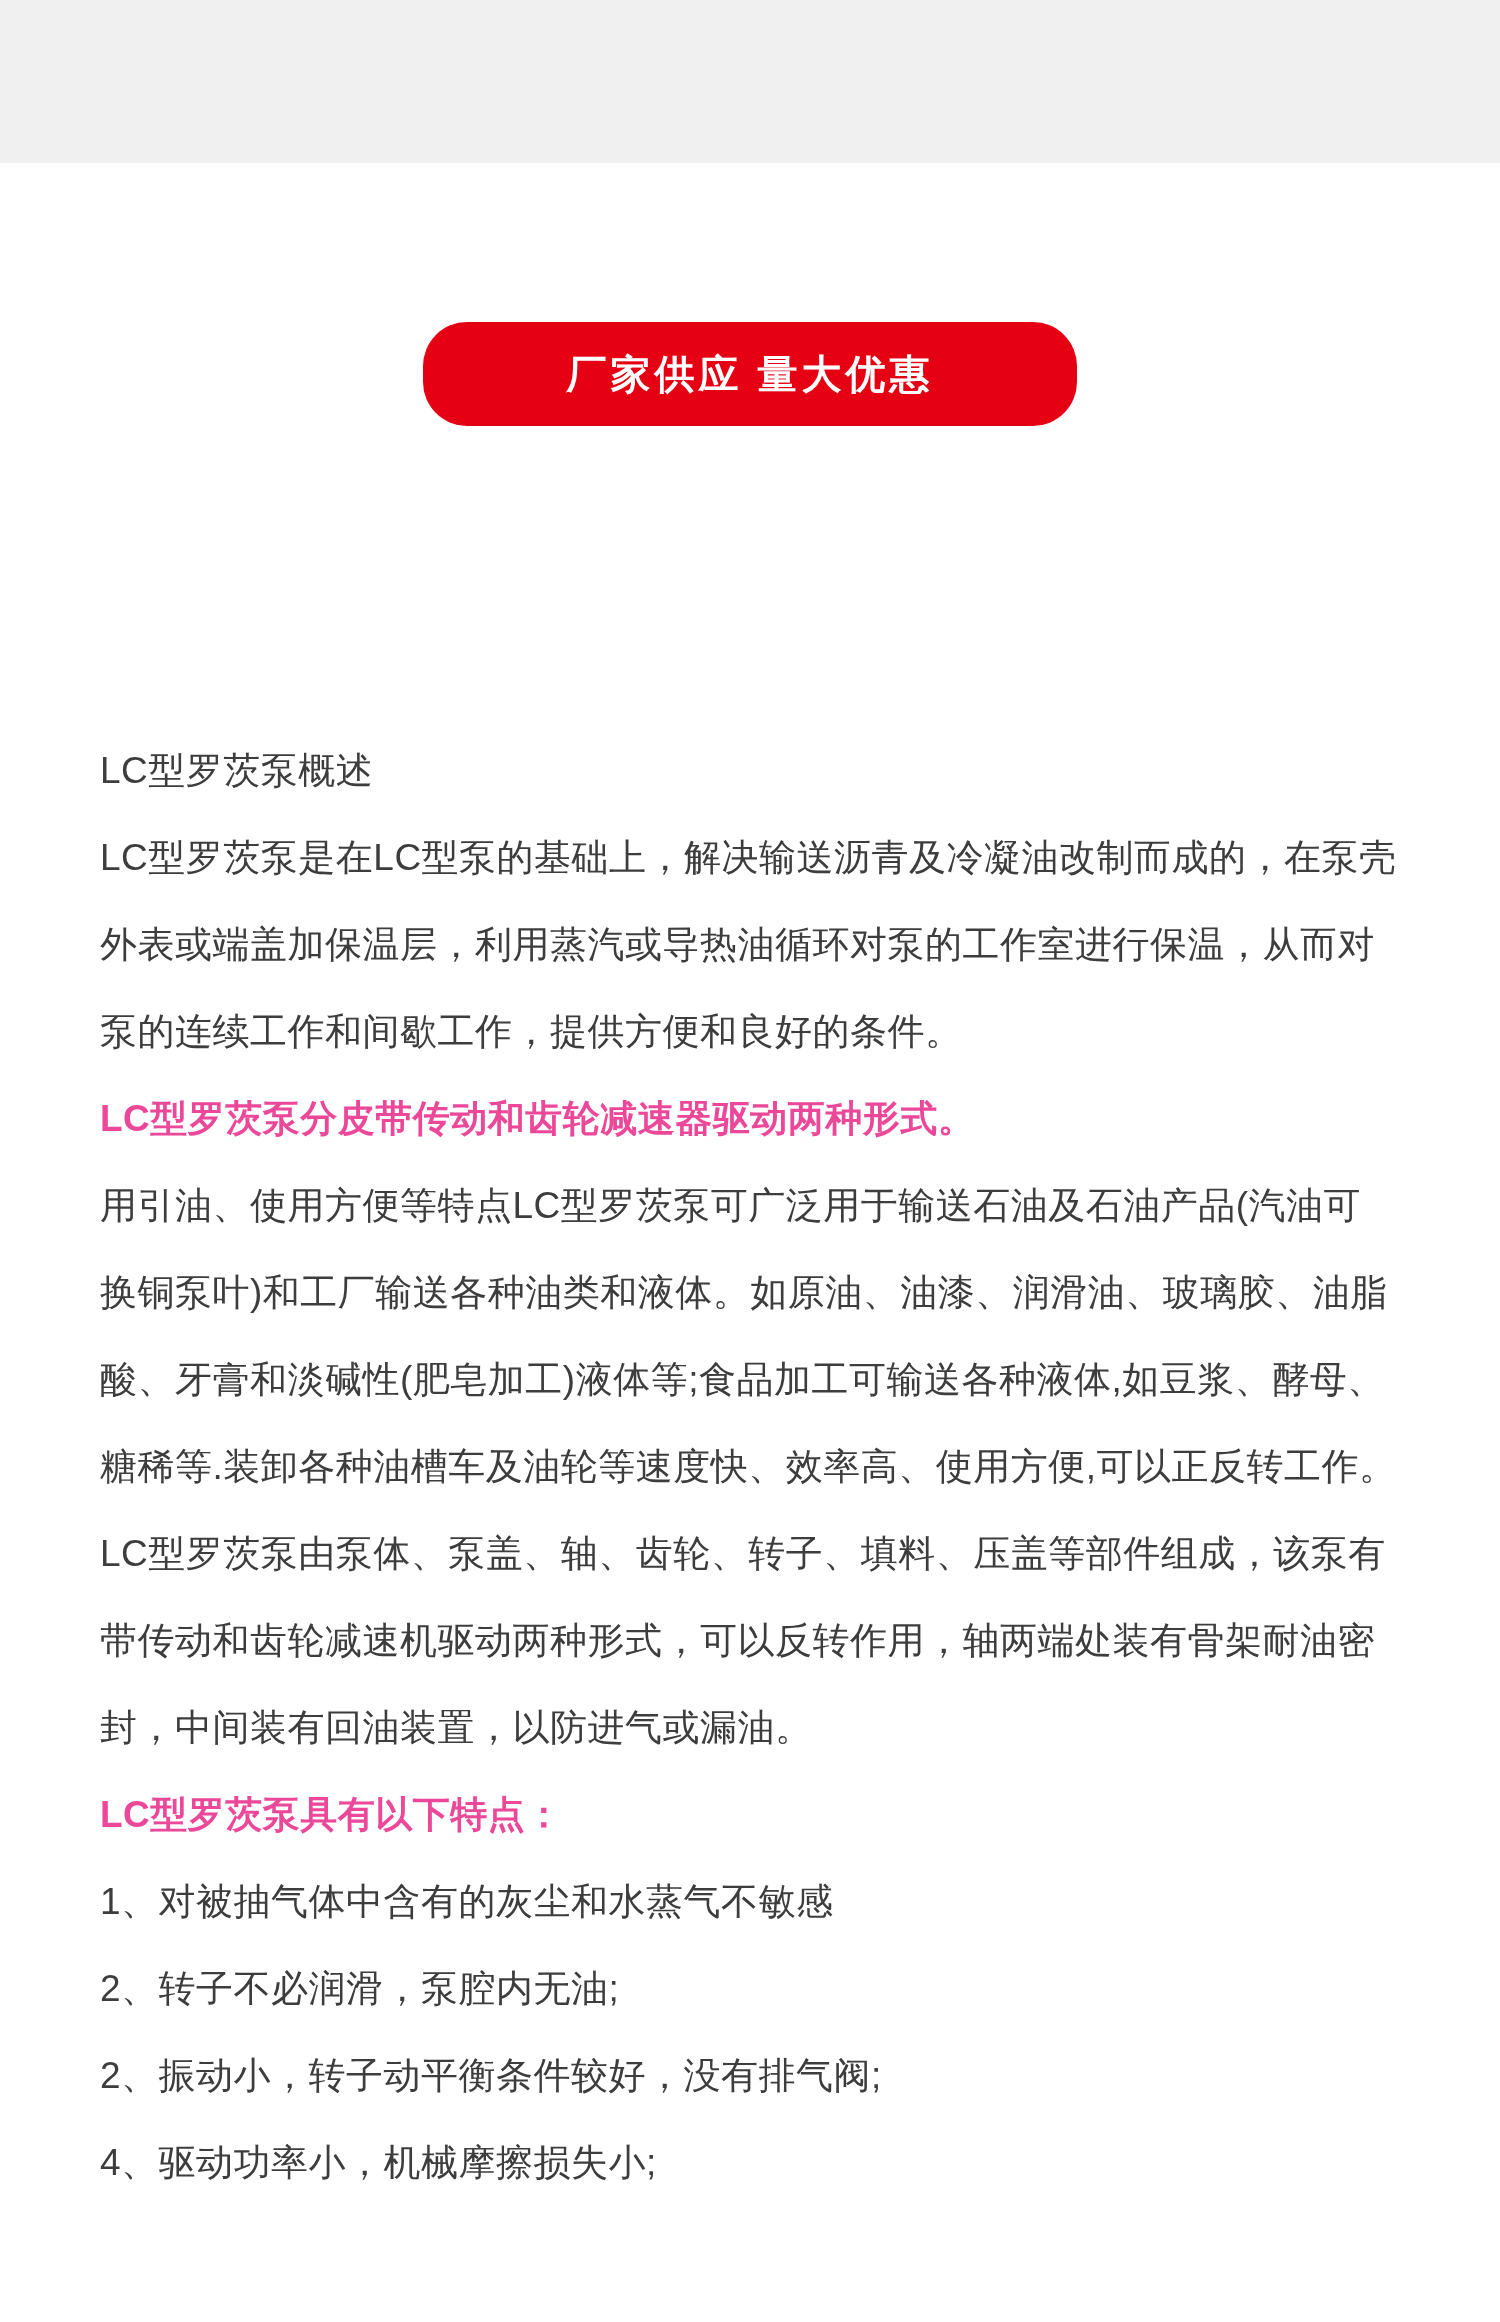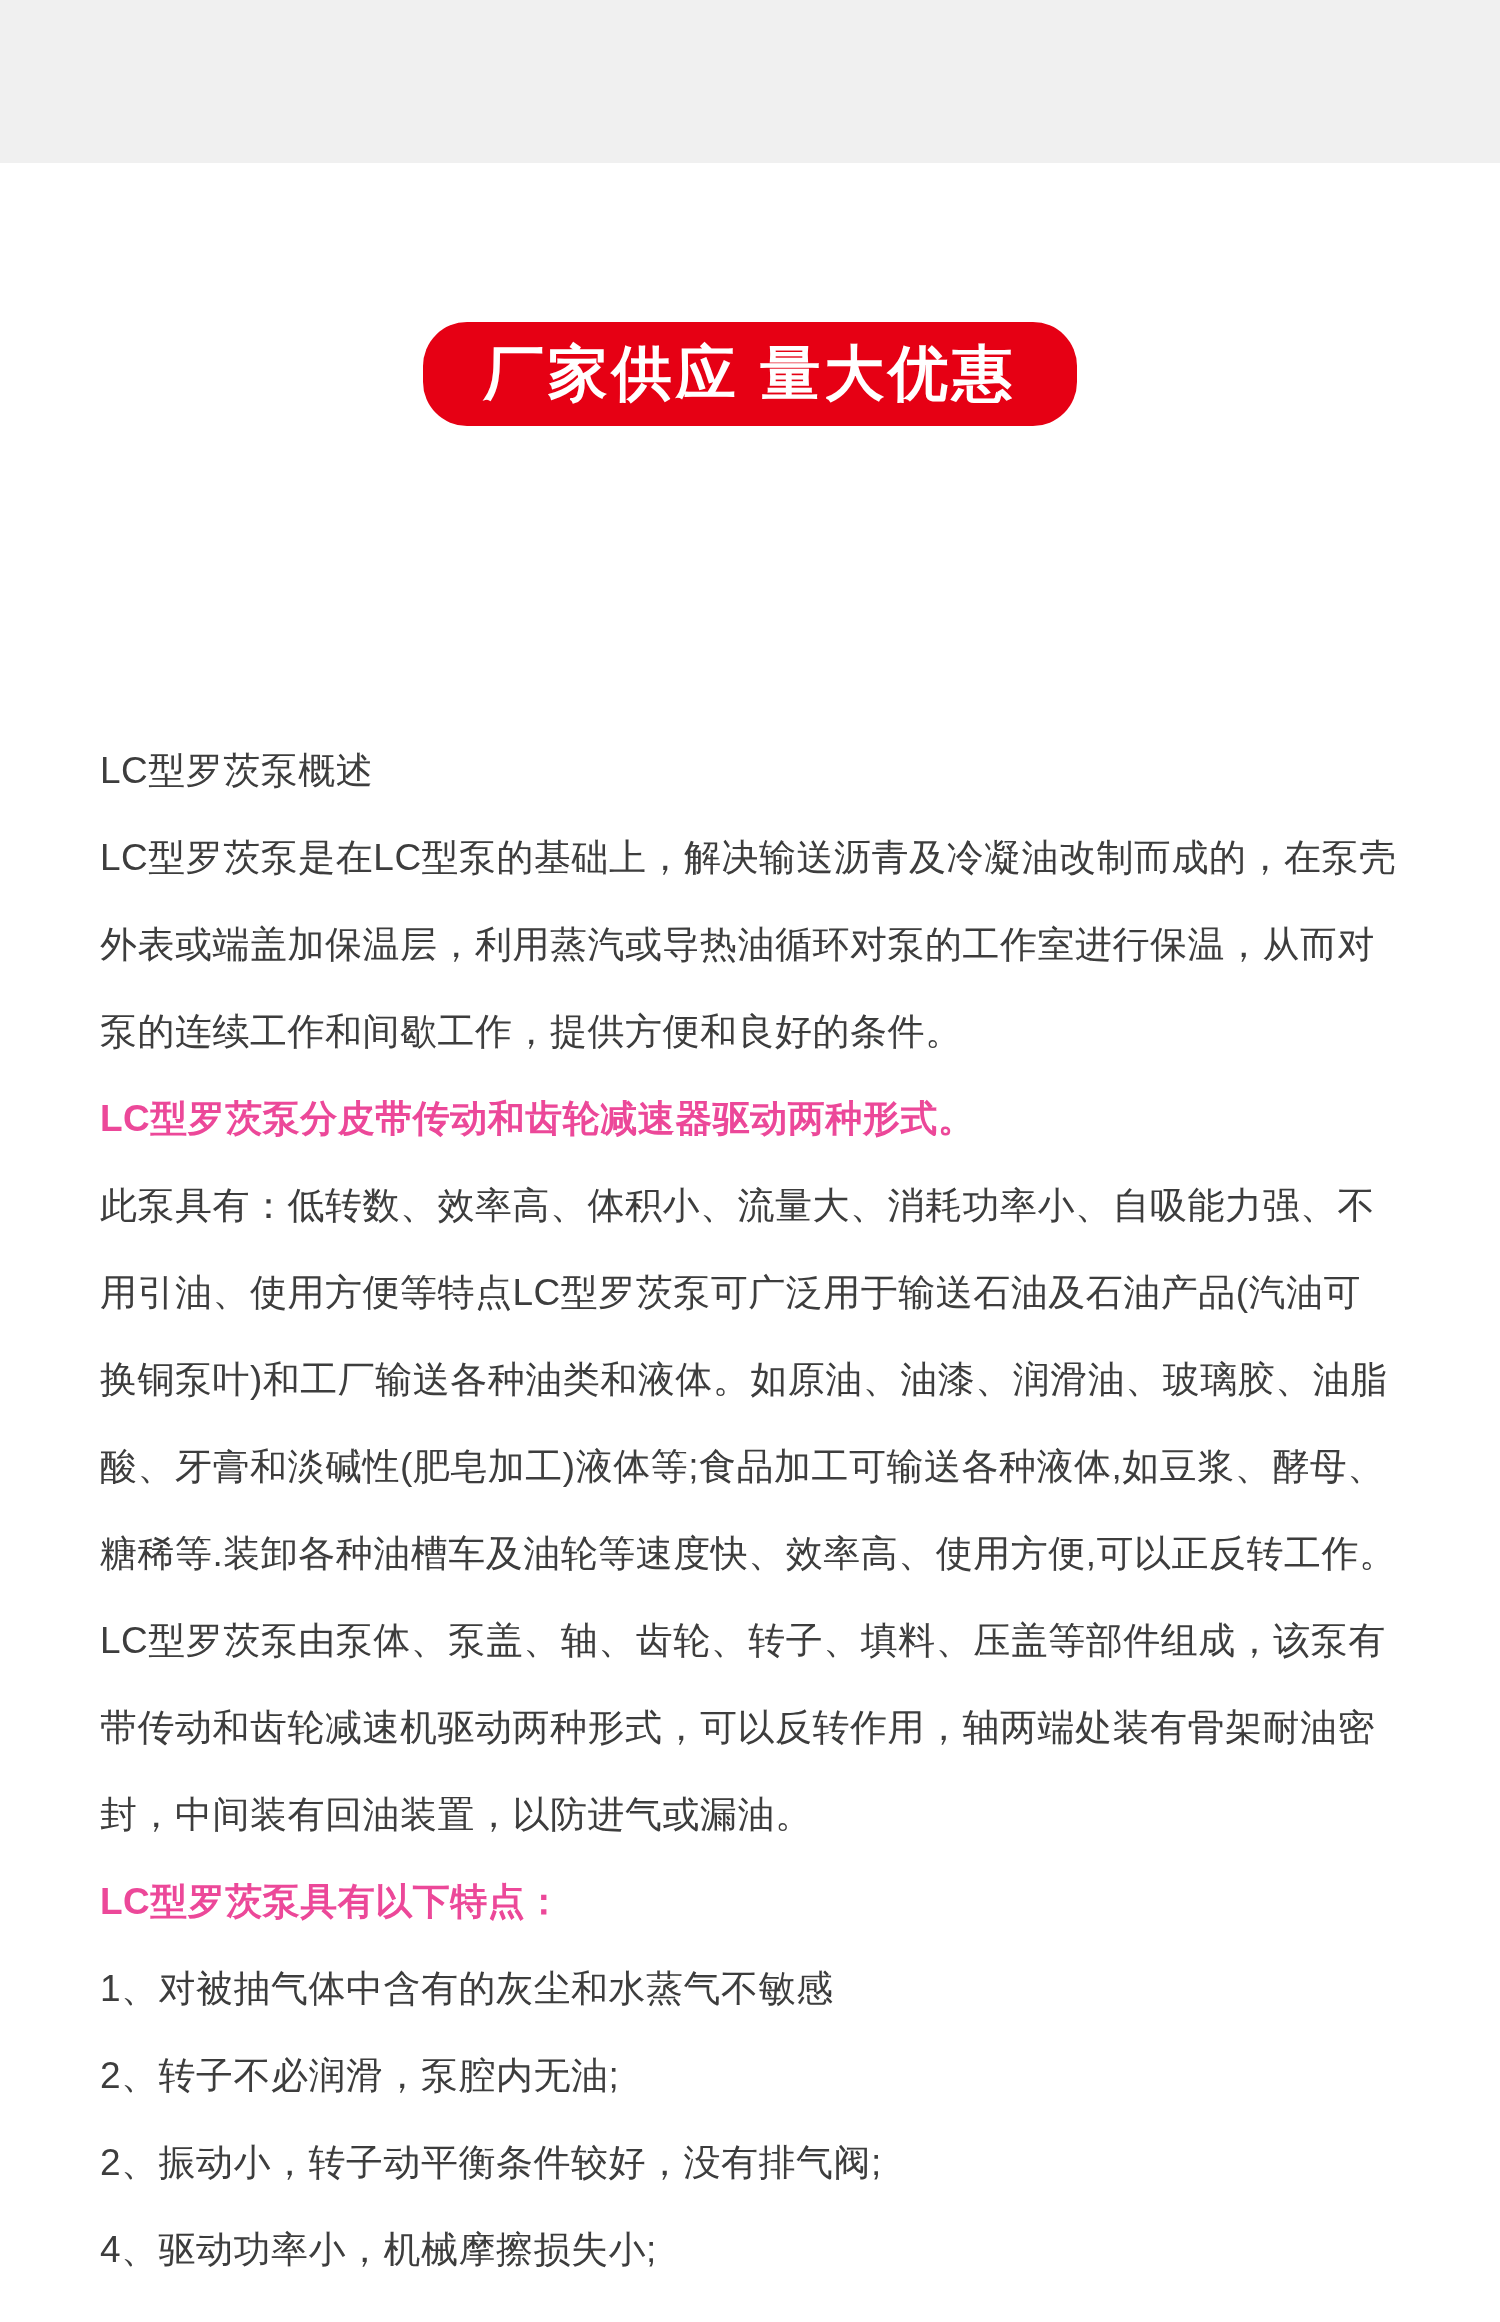--- a/index.html
+++ b/index.html
@@ -31,21 +31,21 @@
     width: 654px;
     height: 104px;
     background: #e60014;
     border-radius: 44px;
     display: flex;
     align-items: center;
     justify-content: center;
   }
   .promo-badge .label {
     color: #ffffff;
-    font-size: 60px;
+    font-size: 40px;
     font-weight: 700;
     letter-spacing: 4px;
     white-space: nowrap;
   }
 
   .page-title {
     position: absolute;
     top: 492px;
     left: 0;
     width: 100%;
@@ -88,21 +88,20 @@
     <span class="label">厂家供应 量大优惠</span>
   </div>
 
 
   <div class="article" id="article">
       <div class="line">LC型罗茨泵概述</div>
       <div class="line">LC型罗茨泵是在LC型泵的基础上，解决输送沥青及冷凝油改制而成的，在泵壳</div>
       <div class="line">外表或端盖加保温层，利用蒸汽或导热油循环对泵的工作室进行保温，从而对</div>
       <div class="line">泵的连续工作和间歇工作，提供方便和良好的条件。</div>
       <div class="line bold">LC型罗茨泵分皮带传动和齿轮减速器驱动两种形式。</div>
-      <div class="line">此泵具有：低转数、效率高、体积小、流量大、消耗功率小、自吸能力强、不</div>
       <div class="line">用引油、使用方便等特点LC型罗茨泵可广泛用于输送石油及石油产品(汽油可</div>
       <div class="line">换铜泵叶)和工厂输送各种油类和液体。如原油、油漆、润滑油、玻璃胶、油脂</div>
       <div class="line">酸、牙膏和淡碱性(肥皂加工)液体等;食品加工可输送各种液体,如豆浆、酵母、</div>
       <div class="line">糖稀等.装卸各种油槽车及油轮等速度快、效率高、使用方便,可以正反转工作。</div>
       <div class="line">LC型罗茨泵由泵体、泵盖、轴、齿轮、转子、填料、压盖等部件组成，该泵有</div>
       <div class="line">带传动和齿轮减速机驱动两种形式，可以反转作用，轴两端处装有骨架耐油密</div>
       <div class="line">封，中间装有回油装置，以防进气或漏油。</div>
       <div class="line bold">LC型罗茨泵具有以下特点：</div>
       <div class="line">1、对被抽气体中含有的灰尘和水蒸气不敏感</div>
       <div class="line">2、转子不必润滑，泵腔内无油;</div>

